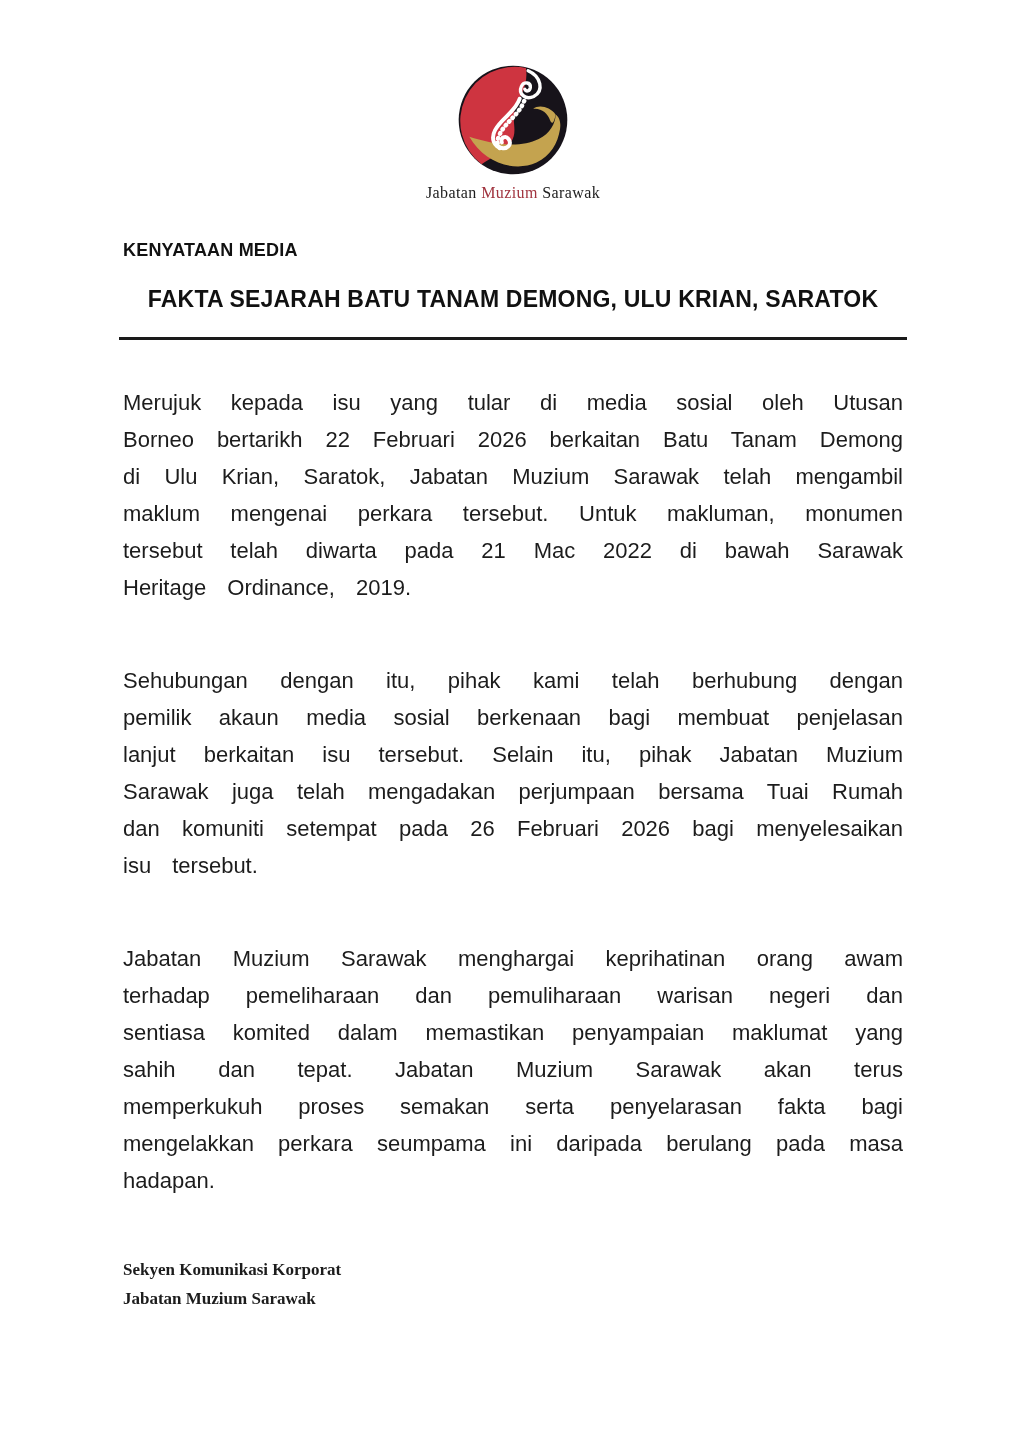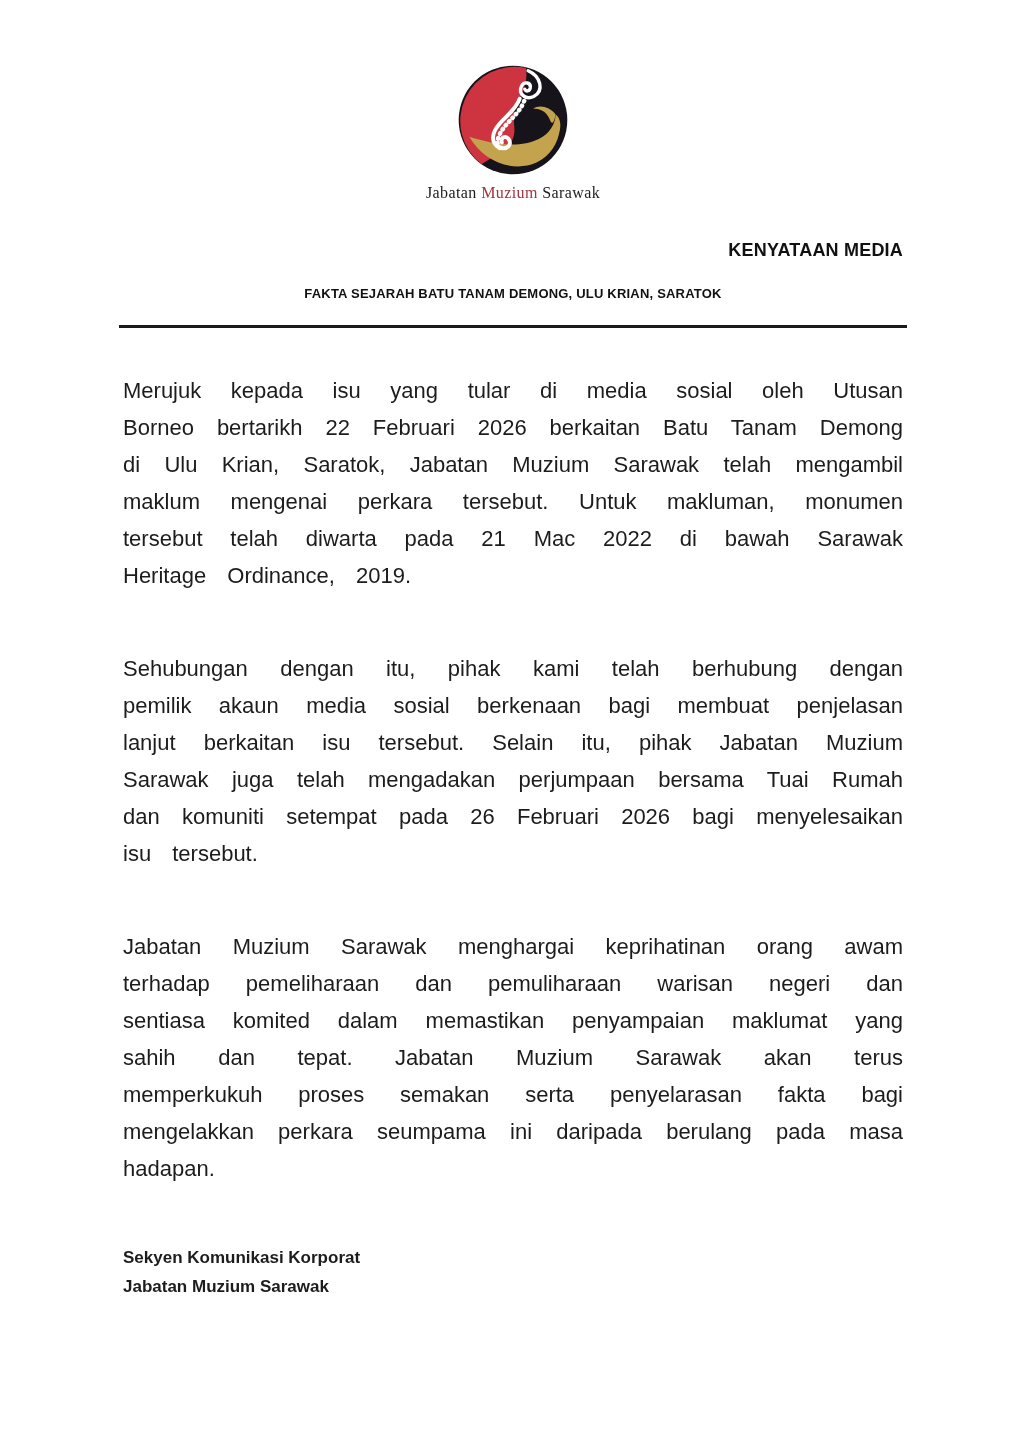--- a/index.html
+++ b/index.html
@@ -32,30 +32,30 @@
     font-family: "Liberation Serif", serif;
     font-size: 16px;
     letter-spacing: 0.4px;
     color: #1c1c1c;
   }
   .logo-caption .accent {
     color: #a1343f;
   }
   .doc-title {
     margin: 38px 0 0 0;
-    text-align: right;
+    text-align: left;
     font-size: 18px;
     font-weight: bold;
     letter-spacing: 0.2px;
     color: #111111;
   }
   .doc-subtitle {
     margin: 25px 0 0 0;
     text-align: center;
-    font-size: 13px;
+    font-size: 23px;
     font-weight: bold;
     letter-spacing: 0.2px;
     color: #111111;
   }
   .divider {
     border: none;
     border-top: 3px solid #1a1a1a;
     margin: 24px -4px 0 -4px;
   }
   .body-text p {
@@ -67,20 +67,21 @@
     color: #1c1c1c;
   }
   .body-text p.first {
     margin-top: 44px;
   }
   .signature {
     font-size: 17px;
     font-weight: bold;
     line-height: 29px;
     color: #1c1c1c;
+    font-family: Liberation Serif, serif;
   }
 </style>
 </head>
 <body>
 
 <div class="page">
 
   <div class="logo-block">
     <svg class="logo-circle" viewBox="0 0 200 200" aria-hidden="true">
       <circle cx="100" cy="100" r="97" fill="#17131a"></circle>

